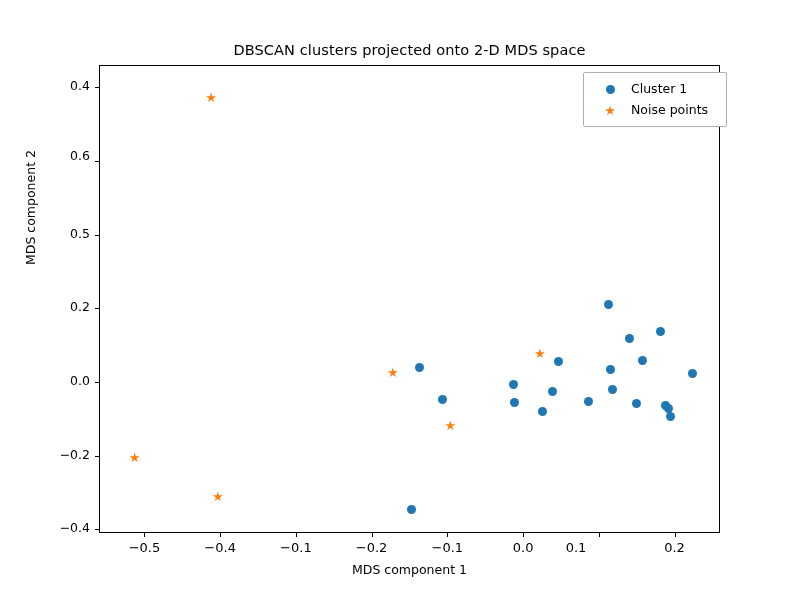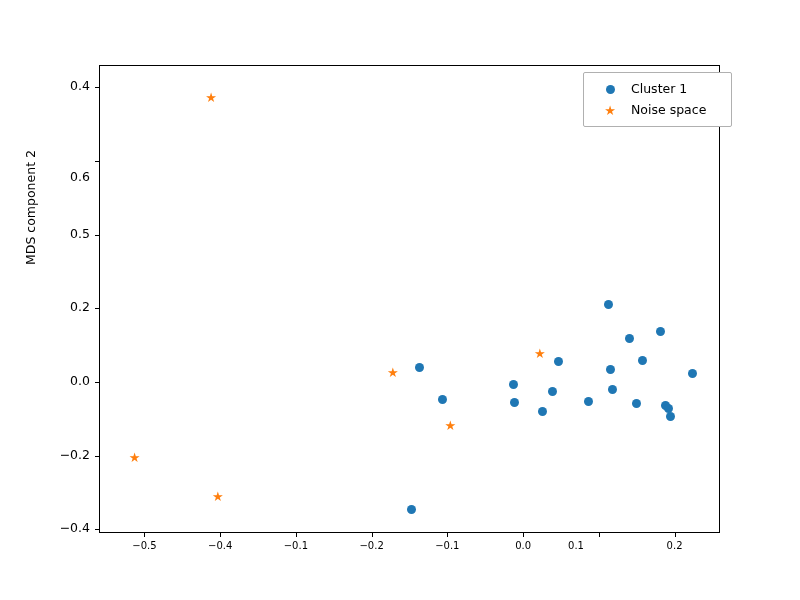--- a/index.html
+++ b/index.html
@@ -54,21 +54,21 @@
   .tick-y {
     position: absolute;
     height: 0;
     border-top: 1.1px solid #000000;
     width: 4px;
     left: 95px;
   }
   .ticklabel-x {
     position: absolute;
     top: 540px;
-    font-size: 10px;
+    font-size: 13px;
     color: #000000;
     text-align: center;
     width: 70px;
     margin-left: -35px;
   }
   .ticklabel-y {
     position: absolute;
     left: 20px;
     width: 70px;
     text-align: right;
@@ -116,21 +116,21 @@
     text-align: center;
     font-size: 13px;
   }
   #legend {
     position: absolute;
     left: 583px;
     top: 72px;
     background: #ffffff;
     border: 0.9px solid #b0b0b0;
     border-radius: 2px;
-    padding: 5px 25px 6px 9px;
+    padding: 5px 18px 6px 9px;
     box-sizing: border-box;
   }
   .legend-row {
     display: flex;
     align-items: center;
     height: 21px;
   }
   .legend-marker {
     width: 34px;
     text-align: center;
@@ -154,20 +154,21 @@
     font-size: 13px;
     line-height: 13px;
     vertical-align: middle;
   }
 </style>
 </head>
 <body>
 
 <div id="figure">
 
+  <div id="chart-title">DBSCAN clusters projected onto 2-D MDS space</div>
 
   <div id="plot-area"></div>
 
   <div id="ticks-x">
       <div class="tick-x" style="left: 144.439px;"></div>
       <div class="ticklabel-x" style="left: 144.439px;">−0.5</div>
       <div class="tick-x" style="left: 220.171px;"></div>
       <div class="ticklabel-x" style="left: 220.171px;">−0.4</div>
       <div class="tick-x" style="left: 295.902px;"></div>
       <div class="ticklabel-x" style="left: 295.902px;">−0.1</div>
@@ -187,21 +188,21 @@
       <div class="ticklabel-y" style="top: 529.315px;">−0.4</div>
       <div class="tick-y" style="top: 455.614px;"></div>
       <div class="ticklabel-y" style="top: 455.614px;">−0.2</div>
       <div class="tick-y" style="top: 381.913px;"></div>
       <div class="ticklabel-y" style="top: 381.913px;">0.0</div>
       <div class="tick-y" style="top: 308.213px;"></div>
       <div class="ticklabel-y" style="top: 308.213px;">0.2</div>
       <div class="tick-y" style="top: 234.512px;"></div>
       <div class="ticklabel-y" style="top: 234.512px;">0.5</div>
       <div class="tick-y" style="top: 160.811px;"></div>
-      <div class="ticklabel-y" style="top: 178px;">0.6</div>
+      <div class="ticklabel-y" style="top: 157px;">0.6</div>
       <div class="tick-y" style="top: 87.1102px;"></div>
       <div class="ticklabel-y" style="top: 87.1102px;">0.4</div>
     </div>
   <div id="points-layer">
       <div class="pt pt-circle" style="left: 419.345px; top: 367.173px; background: rgb(31, 119, 180);"></div>
       <div class="pt pt-circle" style="left: 411.772px; top: 509.047px; background: rgb(31, 119, 180);"></div>
       <div class="pt pt-circle" style="left: 442.822px; top: 399.97px; background: rgb(31, 119, 180);"></div>
       <div class="pt pt-circle" style="left: 513.252px; top: 384.493px; background: rgb(31, 119, 180);"></div>
       <div class="pt pt-circle" style="left: 514.767px; top: 402.918px; background: rgb(31, 119, 180);"></div>
       <div class="pt pt-circle" style="left: 542.03px; top: 411.394px; background: rgb(31, 119, 180);"></div>
@@ -220,26 +221,27 @@
       <div class="pt pt-circle" style="left: 670.017px; top: 416.553px; background: rgb(31, 119, 180);"></div>
       <div class="pt pt-circle" style="left: 692.737px; top: 373.438px; background: rgb(31, 119, 180);"></div>
       <div class="pt pt-star" style="left: 211.083px; top: 98.1654px; color: rgb(255, 127, 14);">★</div>
       <div class="pt pt-star" style="left: 134.594px; top: 457.825px; color: rgb(255, 127, 14);">★</div>
       <div class="pt pt-star" style="left: 217.899px; top: 496.518px; color: rgb(255, 127, 14);">★</div>
       <div class="pt pt-star" style="left: 392.839px; top: 373.438px; color: rgb(255, 127, 14);">★</div>
       <div class="pt pt-star" style="left: 450.395px; top: 426.134px; color: rgb(255, 127, 14);">★</div>
       <div class="pt pt-star" style="left: 539.759px; top: 354.276px; color: rgb(255, 127, 14);">★</div>
     </div>
 
+  <div id="xlabel">MDS component 1</div>
   <div id="ylabel">MDS component 2</div>
 
   <div id="legend">
       <div class="legend-row">
         <span class="legend-marker"><span class="lm-circle" style="background: rgb(31, 119, 180);"></span></span>
         <span class="legend-label">Cluster 1</span>
       </div>
       <div class="legend-row">
         <span class="legend-marker"><span class="lm-star" style="color: rgb(255, 127, 14);">★</span></span>
-        <span class="legend-label">Noise space</span>
+        <span class="legend-label">Noise points</span>
       </div>
     </div>
 
 </div>
 
 </body></html>

